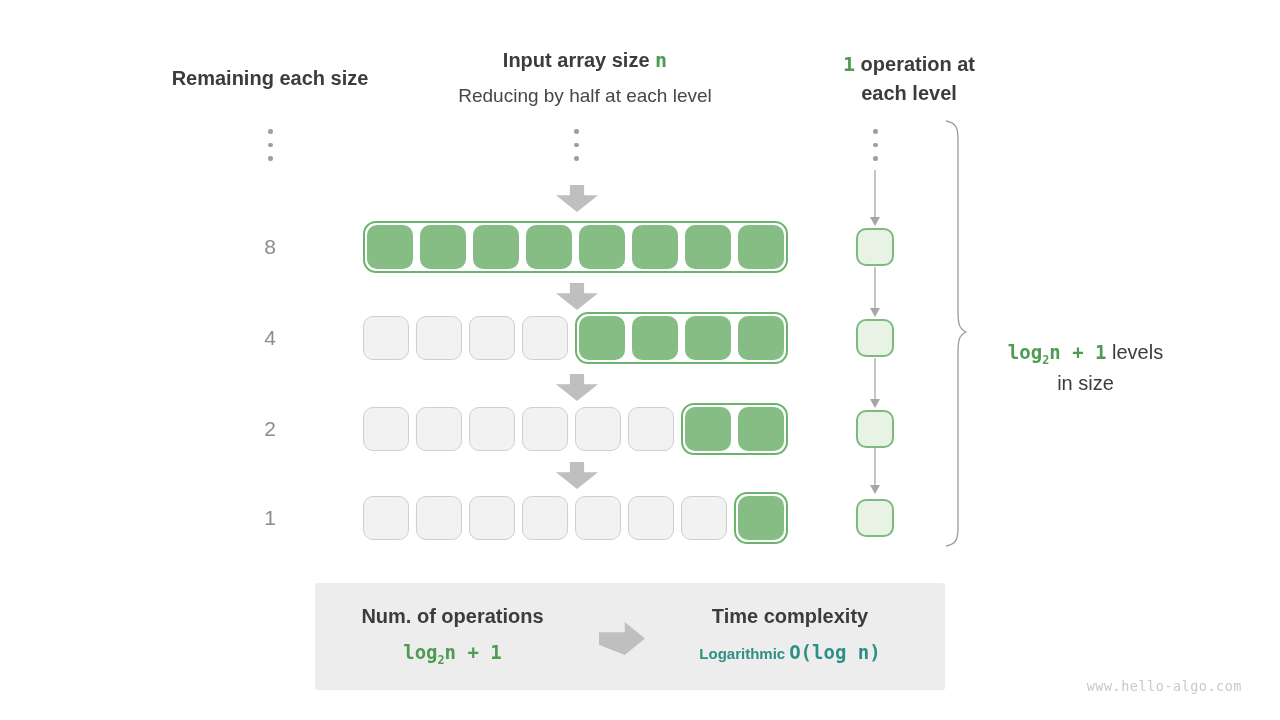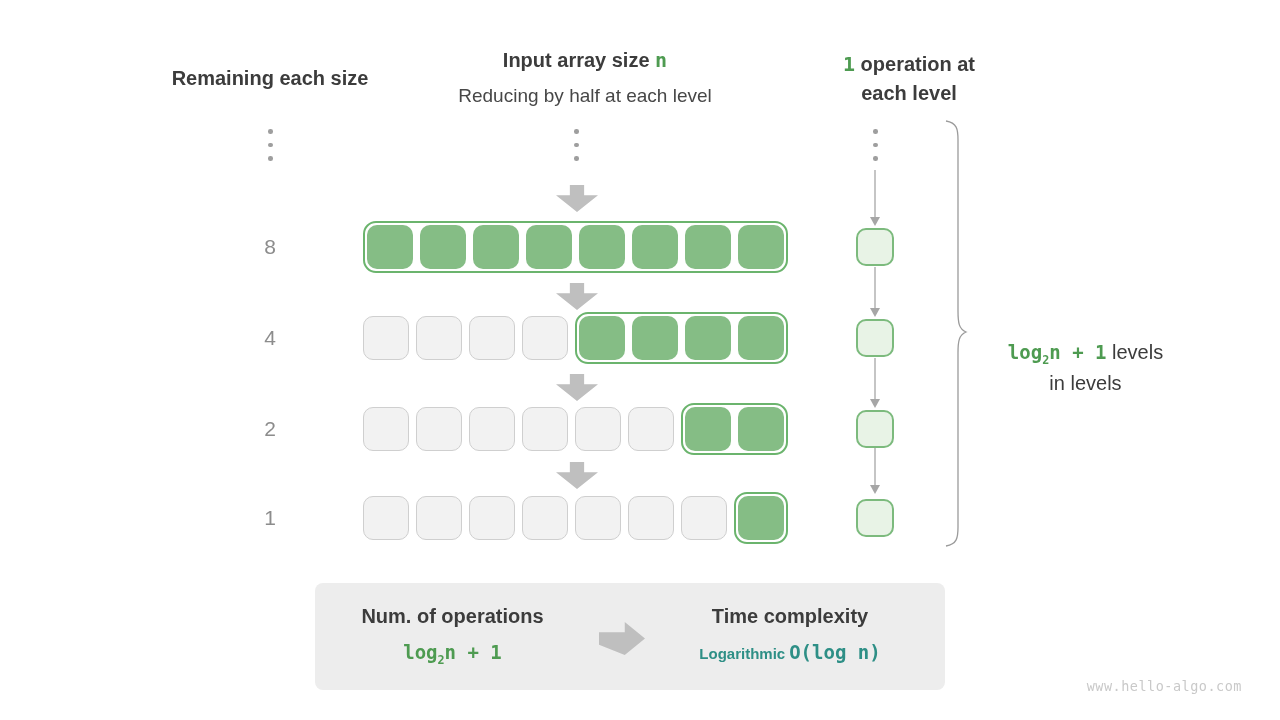--- a/index.html
+++ b/index.html
@@ -37,21 +37,21 @@
                  clip-path:polygon(0 31%, 56% 31%, 56% 0, 100% 50%, 56% 100%, 0 69%); }
   
   #overlay { position:absolute; left:0; top:0; pointer-events:none; }
   
   #levels-note { position:absolute; left:983px; top:308px; width:205px; text-align:center;
                  font-size:20px; color:var(--dark-text); line-height:1.45;margin-top:30px; }
   .formula { font-family:"DejaVu Sans Mono", monospace; font-weight:bold; color:var(--green-text); font-size:19px; }
   .formula sub { font-size:0.62em; }
   
   #summary { position:absolute; left:315px; top:583px; width:630px; height:107px;
-             background:var(--summary-bg); border-radius:8px; }
+             background:var(--summary-bg); border-radius:2px; }
   #summary .col { position:absolute; text-align:center; }
   #sum-left  { left:0;    top:22px; width:275px; }
   #sum-right { left:335px; top:22px; width:280px; }
   .sum-title { font-weight:bold; font-size:20px; color:var(--dark-text); }
   .sum-value { margin-top:13px; font-size:19px; }
   .teal { color:var(--teal-text); font-weight:bold; }
   .teal-name { font-size:15px; margin-right:4px; }
   .teal-mono { font-family:"DejaVu Sans Mono", monospace; font-size:19px; }
   #sum-arrow { left:284px; top:39px; }
   
@@ -179,21 +179,21 @@
         <path d="M870,485 L880,485 L875,494 Z" stroke="none"></path>
     </g>
     <path d="M946,121 C957,123 958,129 958,140 L958,311 C958,323 959,329 966,332 C959,335 958,341 958,353 L958,527 C958,538 957,544 946,546" fill="none" stroke="#9B9B9B" stroke-width="1.3"></path>
   </svg>
 
   <div id="levels-note">
     <div>
       <span class="formula"><span>log</span><sub>2</sub><span>n + 1</span></span>
       <span>levels</span>
     </div>
-    <div>in levels</div>
+    <div>in size</div>
   </div>
 
   <div id="summary">
     <div class="col" id="sum-left">
       <div class="sum-title">Num. of operations</div>
       <div class="sum-value">
         <span class="formula"><span>log</span><sub>2</sub><span>n + 1</span></span>
       </div>
     </div>
     <div class="right-arrow" id="sum-arrow"></div>

